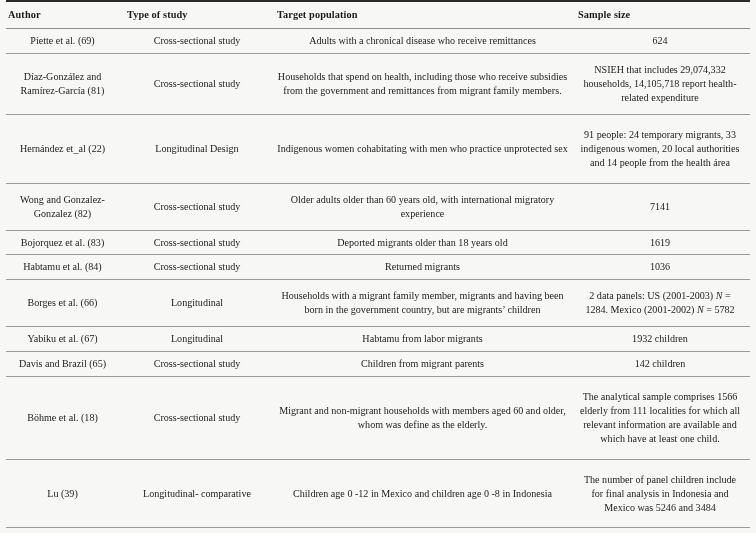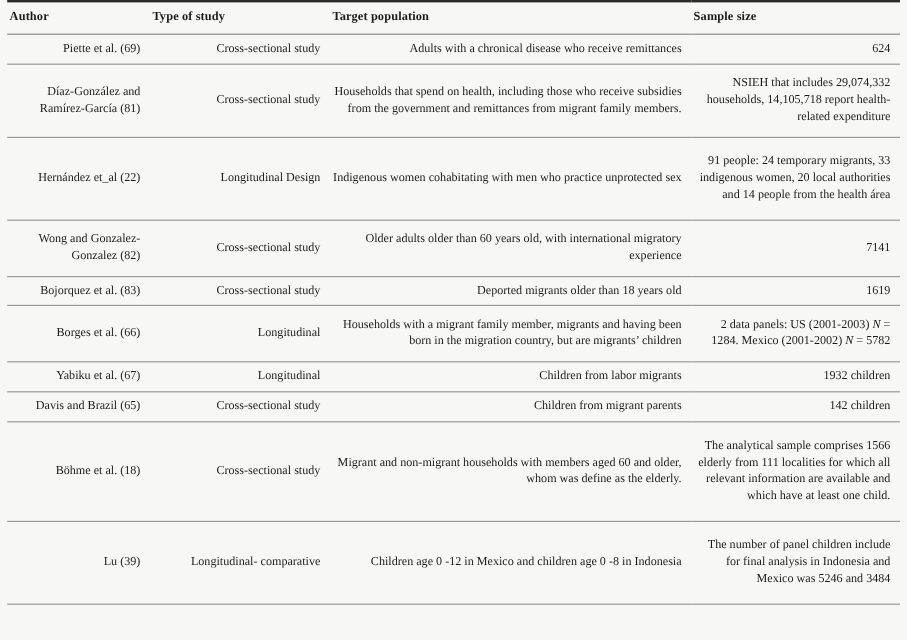--- a/index.html
+++ b/index.html
@@ -46,21 +46,21 @@
     padding: 6px 8px 6px 2px;
     font-size: 10.3px;
     letter-spacing: 0.1px;
   }
   tbody tr.data-row {
     border-bottom: 1px solid #9a9a9a;
   }
   tbody td {
     vertical-align: middle;
     padding: 5px 8px 5px 2px;
-    text-align: right;
+    text-align: center;
   }
   tbody td.cell-author    { padding-left: 2px; }
   tbody td.cell-type      { padding-left: 2px; }
   tbody td.cell-target    { padding-left: 2px; margin-left: 17px; }
   tbody td.cell-sample    { padding-left: 2px; margin-left: 16px; }
 
   tr.tall td { padding-top: 9px; padding-bottom: 9px; }
   tr.xtall td { padding-top: 13px; padding-bottom: 13px; }
 
   .ital { font-style: italic; }
@@ -114,32 +114,38 @@
         <td class="cell-sample">7141</td>
       </tr>
 
       <tr class="data-row">
         <td class="cell-author">Bojorquez et al. (83)</td>
         <td class="cell-type">Cross-sectional study</td>
         <td class="cell-target">Deported migrants older than 18 years old</td>
         <td class="cell-sample">1619</td>
       </tr>
 
+      <tr class="data-row">
+        <td class="cell-author">Habtamu et al. (84)</td>
+        <td class="cell-type">Cross-sectional study</td>
+        <td class="cell-target">Returned migrants</td>
+        <td class="cell-sample">1036</td>
+      </tr>
 
       <tr class="data-row tall">
         <td class="cell-author">Borges et al. (66)</td>
         <td class="cell-type">Longitudinal</td>
-        <td class="cell-target">Households with a migrant family member, migrants and having been born in the migration country, but are migrants’ children</td>
+        <td class="cell-target">Households with a migrant family member, migrants and having been born in the government country, but are migrants’ children</td>
         <td class="cell-sample">2 data panels: US (2001-2003) <span class="ital">N</span> = 1284. Mexico (2001-2002) <span class="ital">N</span> = 5782</td>
       </tr>
 
       <tr class="data-row">
         <td class="cell-author">Yabiku et al. (67)</td>
         <td class="cell-type">Longitudinal</td>
-        <td class="cell-target">Children from labor migrants</td>
+        <td class="cell-target">Habtamu from labor migrants</td>
         <td class="cell-sample">1932 children</td>
       </tr>
 
       <tr class="data-row">
         <td class="cell-author">Davis and Brazil (65)</td>
         <td class="cell-type">Cross-sectional study</td>
         <td class="cell-target">Children from migrant parents</td>
         <td class="cell-sample">142 children</td>
       </tr>
 

